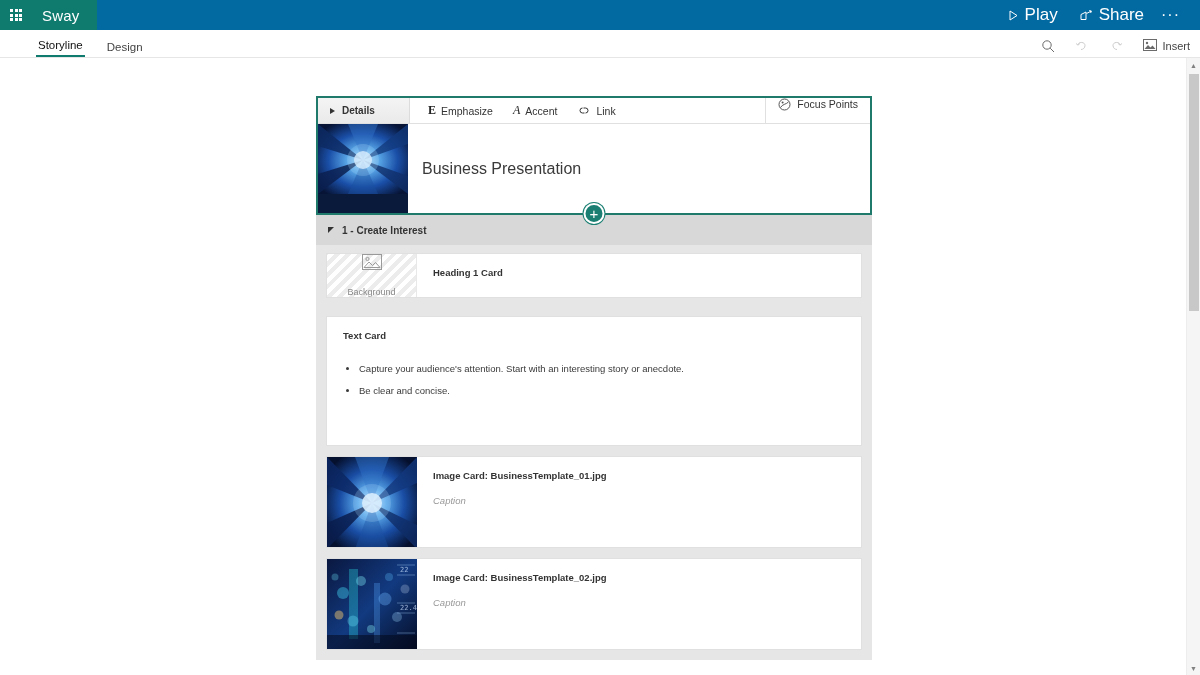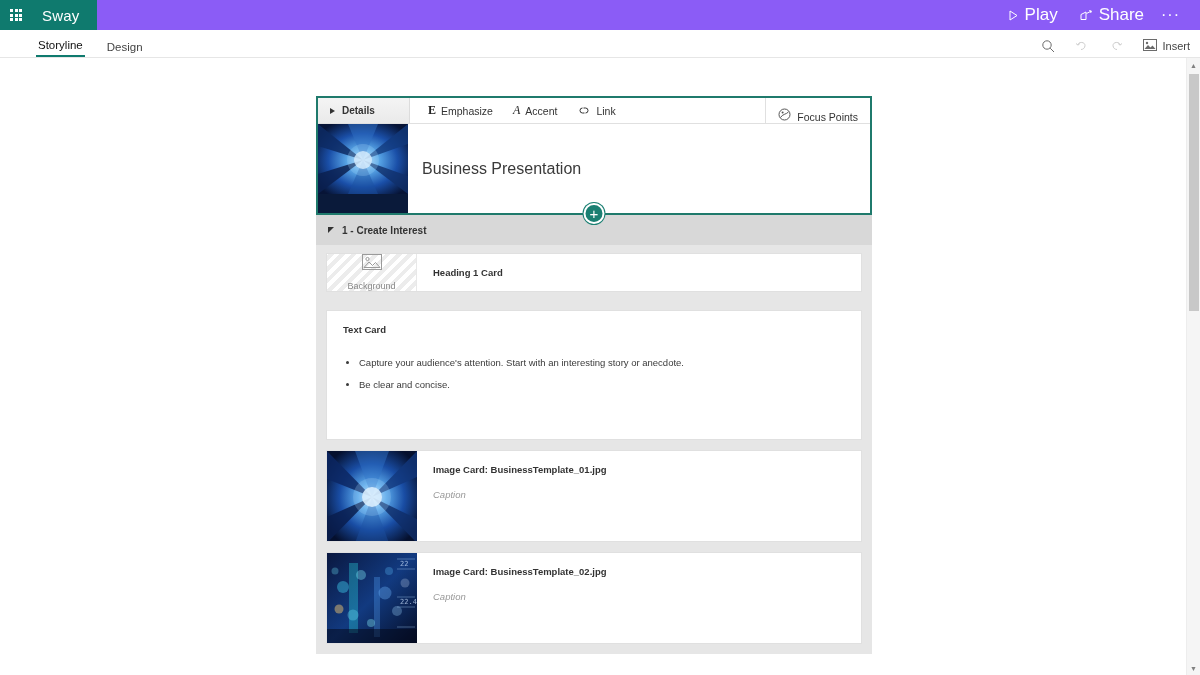--- a/index.html
+++ b/index.html
@@ -4,21 +4,21 @@
 <style>
   * { box-sizing: border-box; margin: 0; padding: 0; }
   html, body {
     width: 1200px; height: 675px;
     font-family: "Liberation Sans", sans-serif;
     background: #ffffff; overflow: hidden;
   }
 
   
   .topbar {
-    height: 30px; background: #8b5cf6;
+    height: 30px; background: #0369a1;
     display: flex; align-items: center; position: relative;
   }
   .waffle {
     width: 32px; height: 30px; background: #0f7a6e;
     display: flex; align-items: center; justify-content: center;
     cursor: pointer;
   }
   .waffle-grid {
     display: grid; grid-template-columns: repeat(3, 3px);
     grid-template-rows: repeat(3, 3px); gap: 1.5px;
@@ -89,21 +89,21 @@
          border-top: 3.5px solid transparent; border-bottom: 3.5px solid transparent; }
   .tool-group { display: flex; align-items: center; gap: 20px; padding-left: 18px; }
   .tool {
     display: flex; align-items: center; gap: 5px; cursor: pointer;
     font-size: 10.5px; color: #333;
   }
   .tool .gl { font-size: 12px; color: #222; }
   .tool .gl-e { font-weight: bold; font-family: "Liberation Serif", serif; }
   .tool .gl-a { font-style: italic; font-family: "Liberation Serif", serif; }
   .focus-btn {
-    margin-left: auto; display: flex; align-items: flex-end; gap: 6px;
+    margin-left: auto; display: flex; align-items: flex-start; gap: 6px;
     padding: 0 12px; height: 25px; border-left: 1px solid #e0e0e0;
     cursor: pointer; font-size: 10.5px; color: #333;
   }
   .title-body { flex: 1; display: flex; }
   .title-thumb {
     width: 90px; margin: 0; flex-shrink: 0;
     background: #0a1a3a; position: relative; overflow: hidden;
   }
   .title-text {
     flex: 1; display: flex; align-items: center; padding-left: 14px;
@@ -128,21 +128,21 @@
   .sec-body { background: #e6e6e6; padding: 8px 10px 10px 10px; }
 
   .card {
     background: #ffffff; display: flex; margin-bottom: 10px;
     border: 1px solid #e0e0e0;
   }
   .card:last-child { margin-bottom: 0; }
 
   .bg-ph {
     width: 90px; flex-shrink: 0; display: flex; flex-direction: column;
-    align-items: center; justify-content: center; gap: 9px;
+    align-items: center; justify-content: center; gap: 15px;
     background-color: #fbfbfb;
     background-image: repeating-linear-gradient(
       -45deg, #ffffff 0 4px, #ececec 4px 8px);
     border-right: 1px solid #e8e8e8; cursor: pointer;
   }
   .bg-ph span { font-size: 9px; color: #888; }
 
   .card-main { flex: 1; padding: 13px 16px; }
   .card-label { font-size: 9.5px; color: #333; font-weight: bold; }
   .heading-text { font-size: 19px; color: #4a4a4a; font-weight: 300; margin-top: 14px; }

